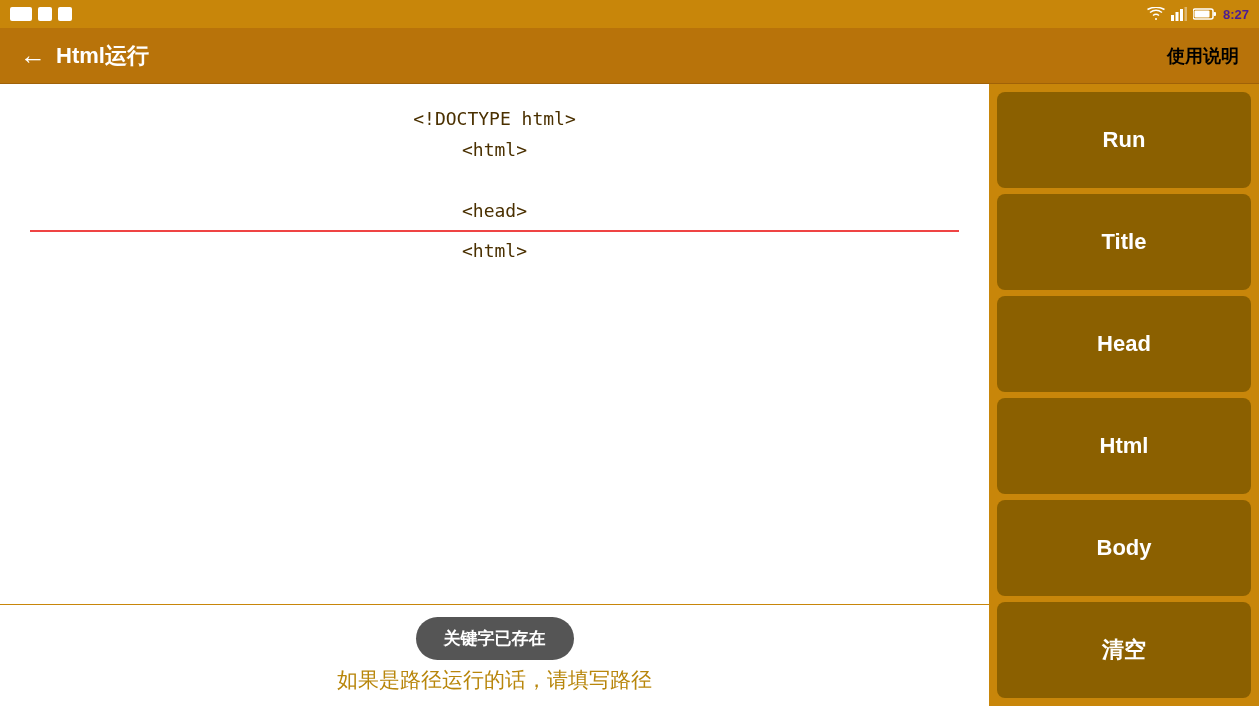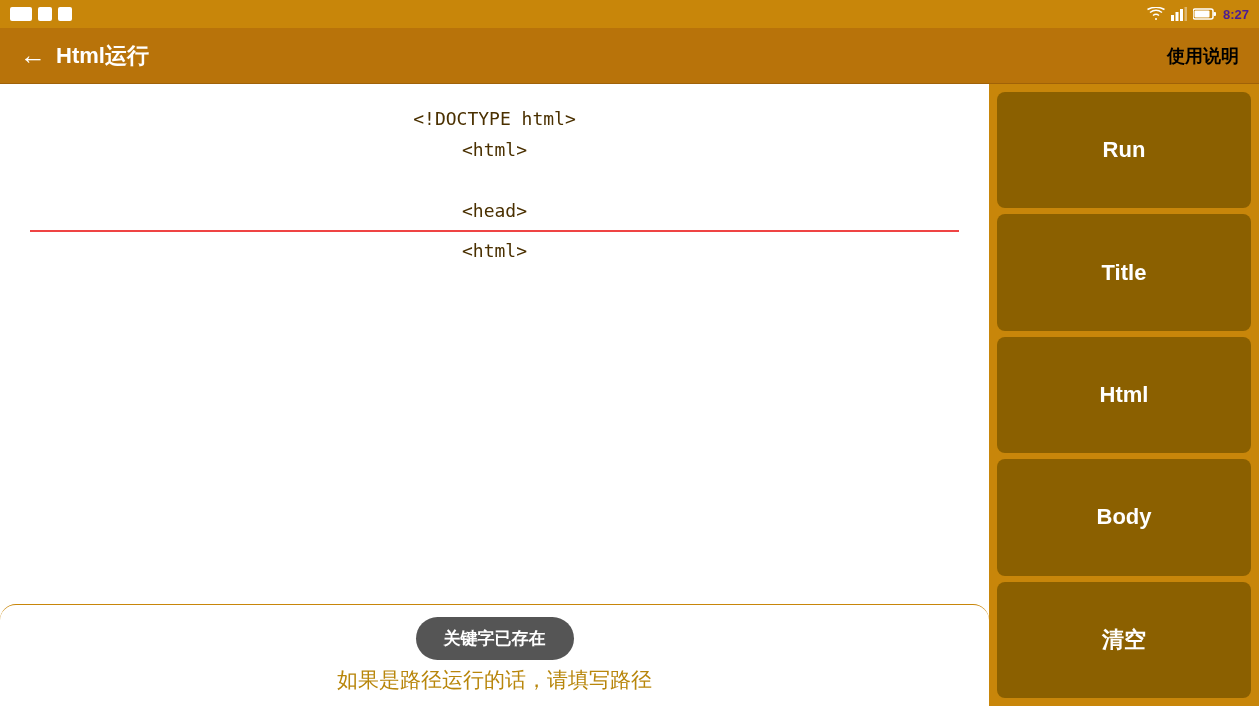--- a/index.html
+++ b/index.html
@@ -118,21 +118,20 @@
     }
 
     
     .editor-bottom {
       border-top: 1px solid #c8860a;
       padding: 12px 20px;
       display: flex;
       flex-direction: column;
       align-items: center;
       gap: 6px;
-      border-radius: 16px;
     }
 
     .keyword-exists-badge {
       background: #555555;
       color: white;
       border-radius: 30px;
       padding: 10px 28px;
       font-size: 17px;
       font-weight: bold;
     }
@@ -219,18 +218,19 @@
 
     <div class="editor-bottom">
       <span class="keyword-exists-badge">关键字已存在</span>
       <span class="path-hint">如果是路径运行的话，请填写路径</span>
     </div>
   </div>
 
   <div class="sidebar">
     <button class="sidebar-btn">Run</button>
     <button class="sidebar-btn">Title</button>
+    <button class="sidebar-btn">Head</button>
     <button class="sidebar-btn">Html</button>
     <button class="sidebar-btn">Body</button>
     <button class="sidebar-btn">清空</button>
   </div>
 
 </div>
 
 </body></html>

